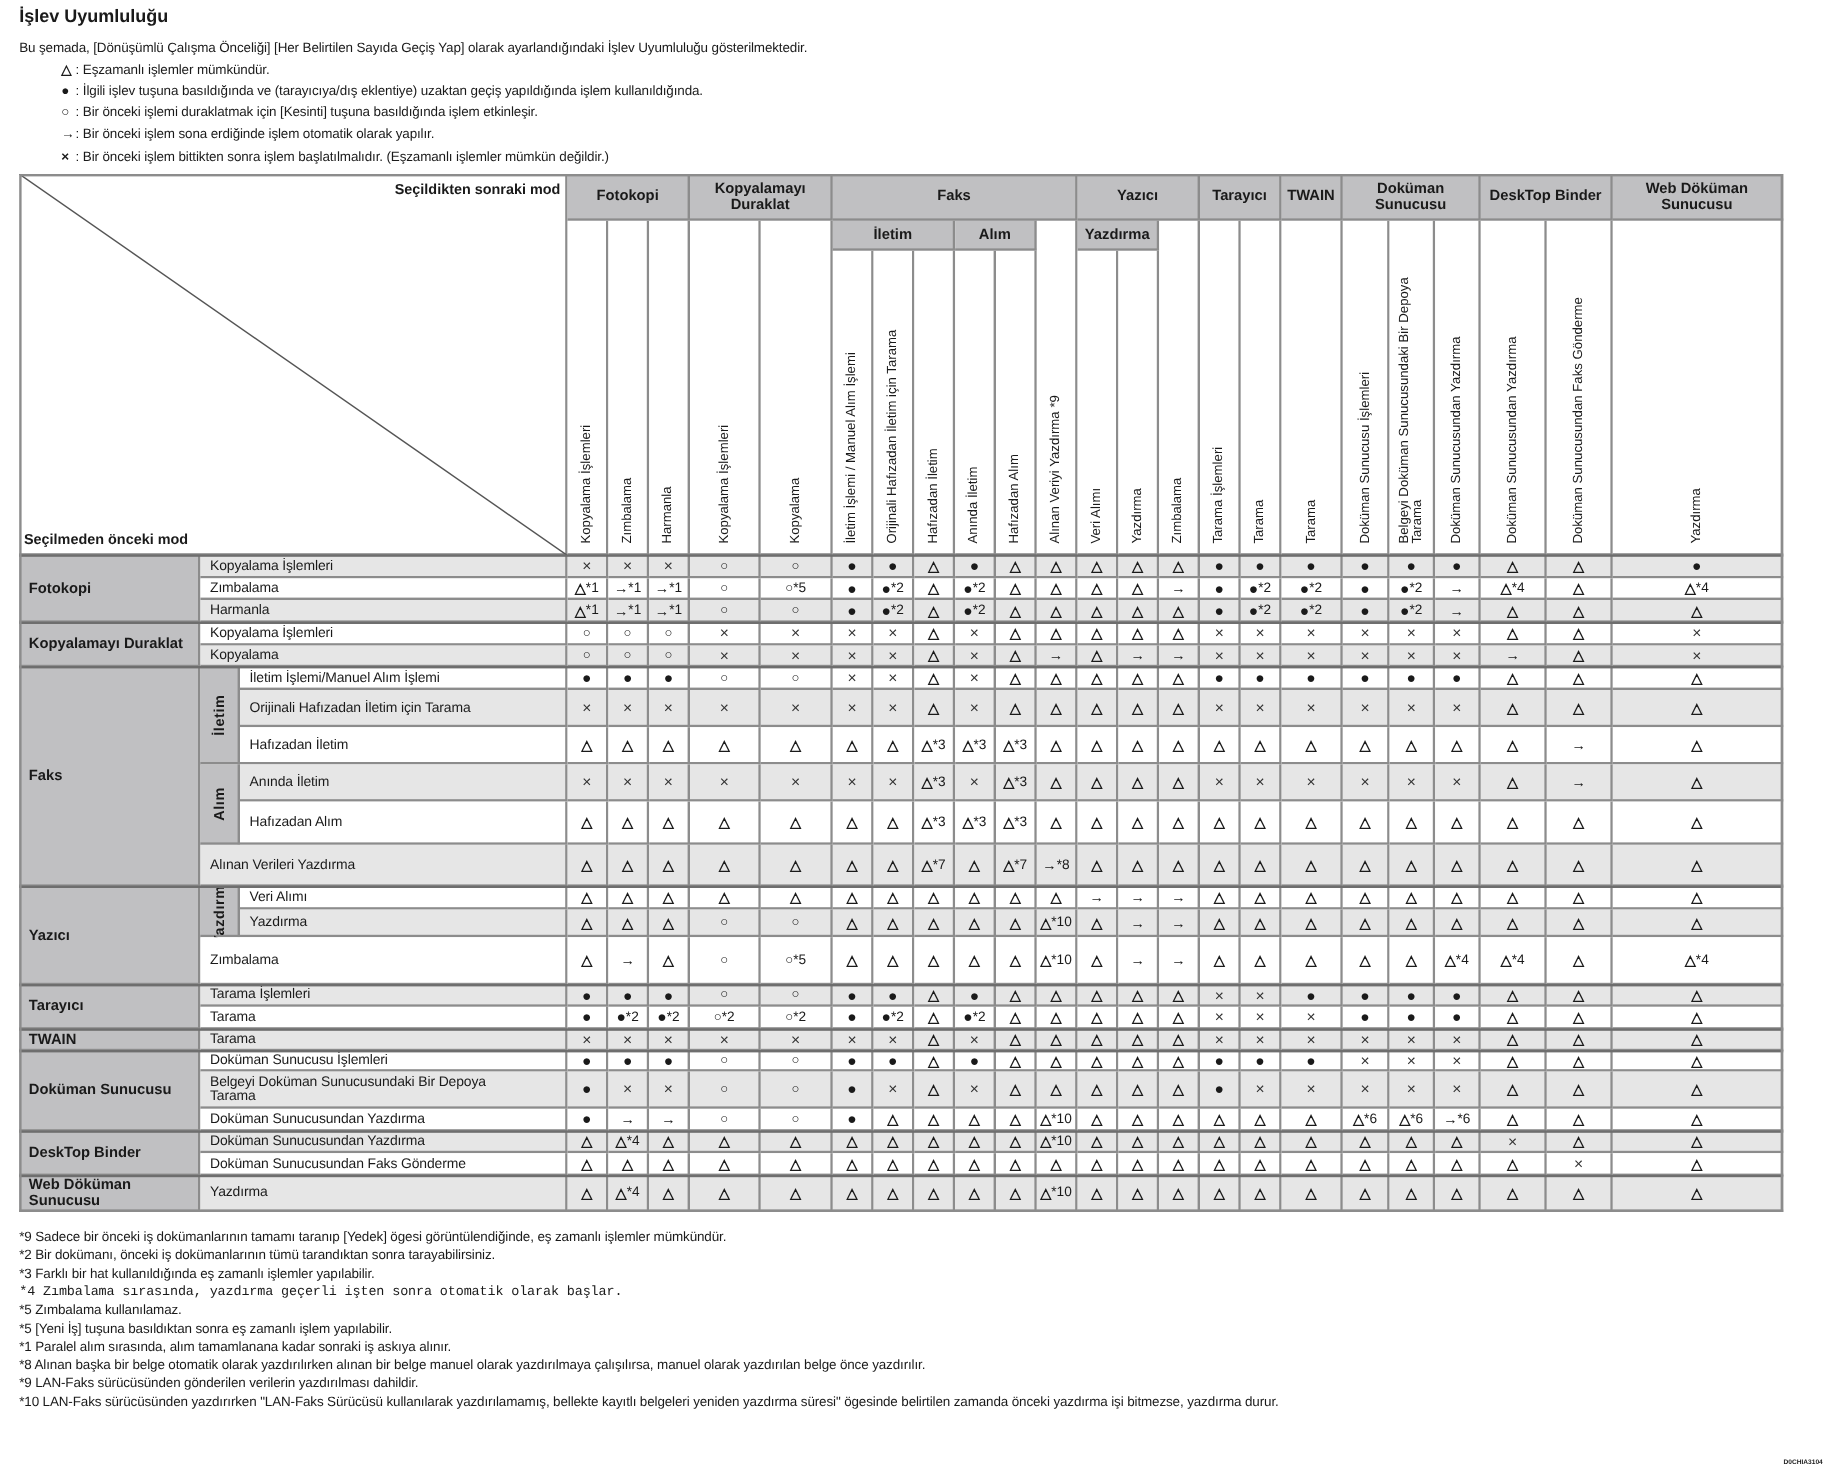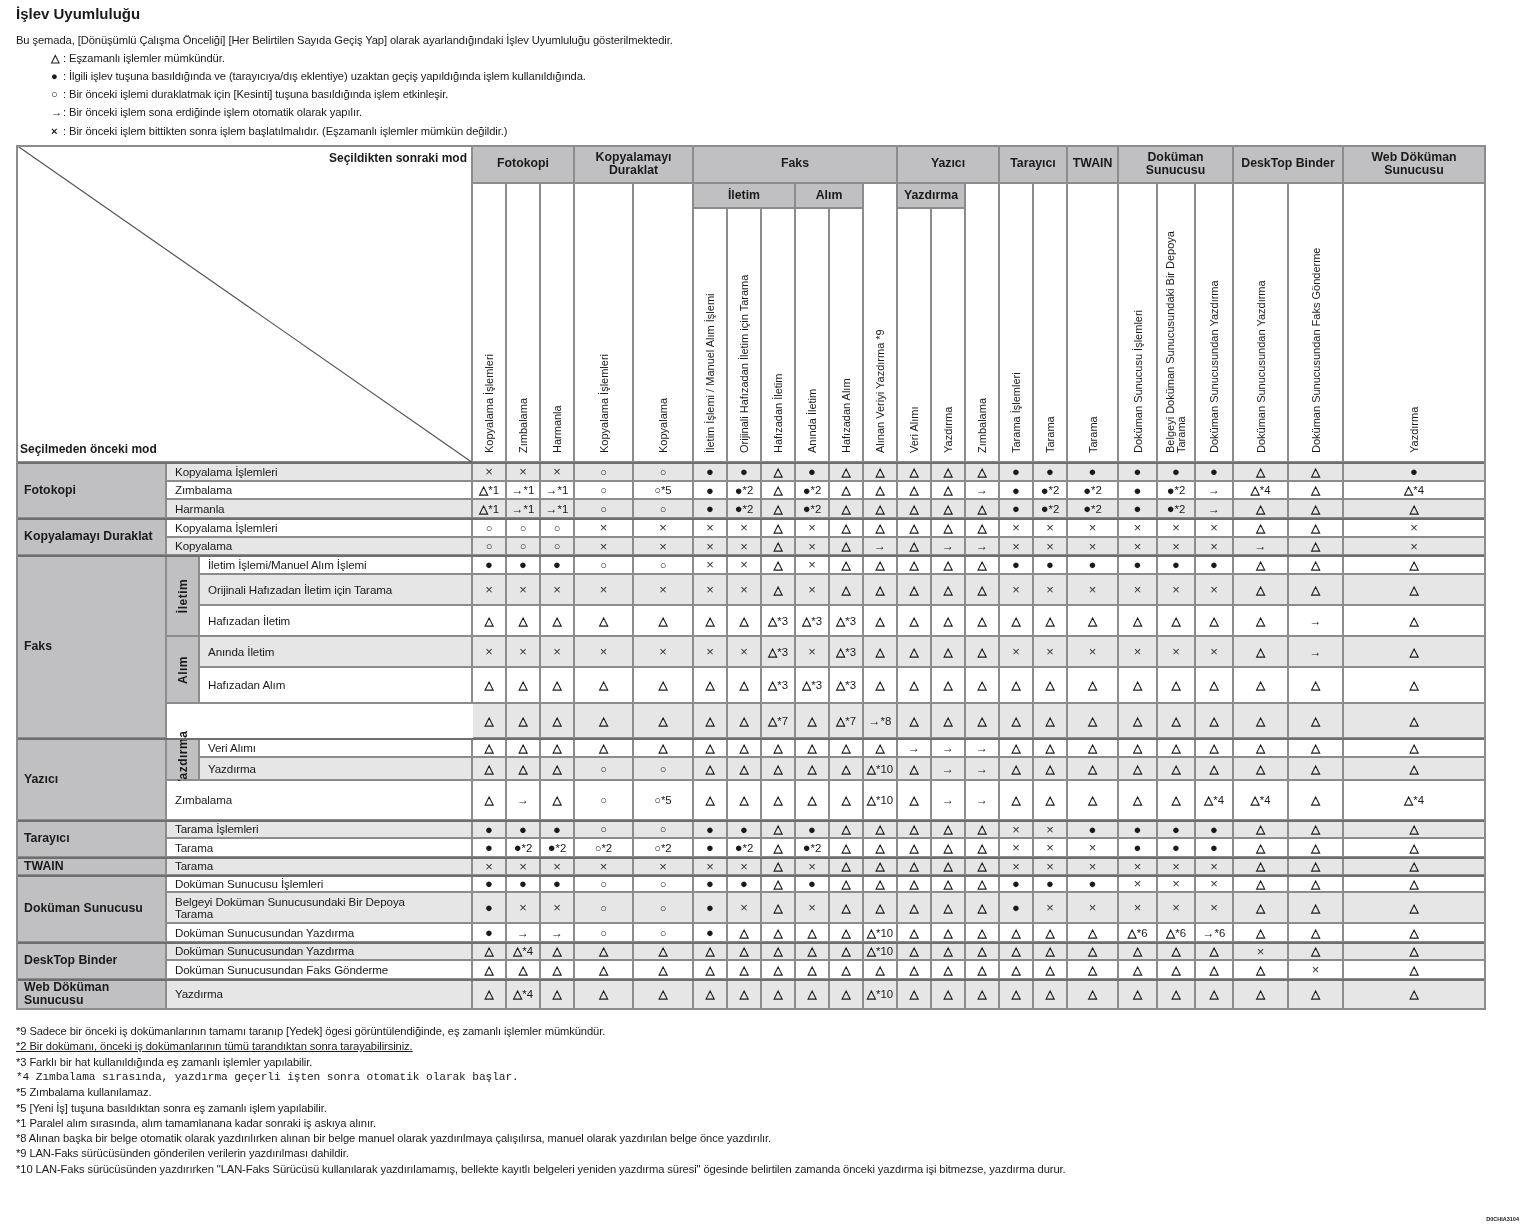--- a/index.html
+++ b/index.html
@@ -933,20 +933,23 @@
     </div>
     <div class="cell val white" style="left: 1234px; top: 668px; width: 55px; height: 36px; position: absolute;">
       <span class="tri">△</span>
     </div>
     <div class="cell val white" style="left: 1289px; top: 668px; width: 55px; height: 36px; position: absolute;">
       <span class="tri">△</span>
     </div>
     <div class="cell val white" style="left: 1344px; top: 668px; width: 142px; height: 36px; position: absolute;">
       <span class="tri">△</span>
     </div>
+    <div class="cell rowlabel shade" style="left: 167px; top: 704px; width: 306px; height: 35px; position: absolute;">
+      <span>Alınan Verileri Yazdırma</span>
+    </div>
     <div class="cell val shade" style="left: 473px; top: 704px; width: 34px; height: 35px; position: absolute;">
       <span class="tri">△</span>
     </div>
     <div class="cell val shade" style="left: 507px; top: 704px; width: 34px; height: 35px; position: absolute;">
       <span class="tri">△</span>
     </div>
     <div class="cell val shade" style="left: 541px; top: 704px; width: 34px; height: 35px; position: absolute;">
       <span class="tri">△</span>
     </div>
     <div class="cell val shade" style="left: 575px; top: 704px; width: 59px; height: 35px; position: absolute;">
@@ -1902,21 +1905,21 @@
     <div class="" style="left: 16px; top: 820px; width: 1470px; height: 2px; position: absolute; background: rgb(110, 110, 110); z-index: 4;"></div>
     <div class="" style="left: 16px; top: 857px; width: 1470px; height: 2px; position: absolute; background: rgb(110, 110, 110); z-index: 4;"></div>
     <div class="" style="left: 16px; top: 875px; width: 1470px; height: 2px; position: absolute; background: rgb(110, 110, 110); z-index: 4;"></div>
     <div class="" style="left: 16px; top: 942px; width: 1470px; height: 2px; position: absolute; background: rgb(110, 110, 110); z-index: 4;"></div>
     <div class="" style="left: 16px; top: 979px; width: 1470px; height: 2px; position: absolute; background: rgb(110, 110, 110); z-index: 4;"></div>
     <div class="" style="left: 16px; top: 462px; width: 1470px; height: 2px; position: absolute; background: rgb(110, 110, 110); z-index: 4;"></div>
   </div>
 
 <div id="footnotes">
     <div class="footnote" style="top: 1025px;">*9 Sadece bir önceki iş dokümanlarının tamamı taranıp [Yedek] ögesi görüntülendiğinde, eş zamanlı işlemler mümkündür.</div>
-    <div class="footnote" style="top: 1040.3px; text-decoration: underline;">*2 Bir dokümanı, önceki iş dokümanlarının tümü tarandıktan sonra tarayabilirsiniz.</div>
+    <div class="footnote" style="top: 1040.3px;">*2 Bir dokümanı, önceki iş dokümanlarının tümü tarandıktan sonra tarayabilirsiniz.</div>
     <div class="footnote" style="top: 1055.6px;">*3 Farklı bir hat kullanıldığında eş zamanlı işlemler yapılabilir.</div>
     <div class="footnote" style="top: 1070.9px; font-family: Liberation Mono, monospace;">*4 Zımbalama sırasında, yazdırma geçerli işten sonra otomatik olarak başlar.</div>
     <div class="footnote" style="top: 1086.2px;">*5 Zımbalama kullanılamaz.</div>
     <div class="footnote" style="top: 1101.5px;">*5 [Yeni İş] tuşuna basıldıktan sonra eş zamanlı işlem yapılabilir.</div>
     <div class="footnote" style="top: 1116.8px;">*1 Paralel alım sırasında, alım tamamlanana kadar sonraki iş askıya alınır.</div>
     <div class="footnote" style="top: 1132.1px;">*8 Alınan başka bir belge otomatik olarak yazdırılırken alınan bir belge manuel olarak yazdırılmaya çalışılırsa, manuel olarak yazdırılan belge önce yazdırılır.</div>
     <div class="footnote" style="top: 1147.4px;">*9 LAN-Faks sürücüsünden gönderilen verilerin yazdırılması dahildir.</div>
     <div class="footnote" style="top: 1162.7px;">*10 LAN-Faks sürücüsünden yazdırırken "LAN-Faks Sürücüsü kullanılarak yazdırılamamış, bellekte kayıtlı belgeleri yeniden yazdırma süresi" ögesinde belirtilen zamanda önceki yazdırma işi bitmezse, yazdırma durur.</div>
   </div>
 <div class="code">D0CHIA3104</div>

